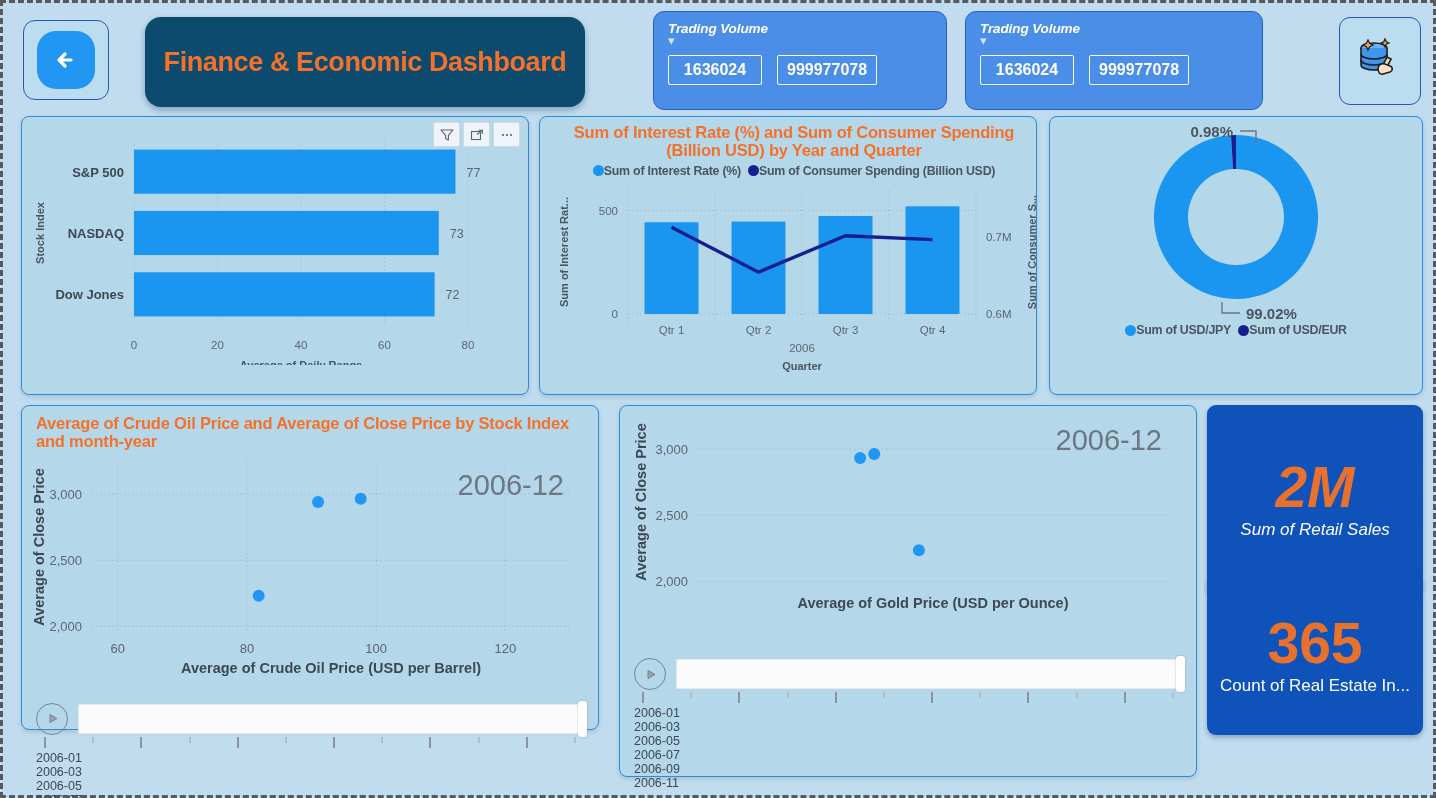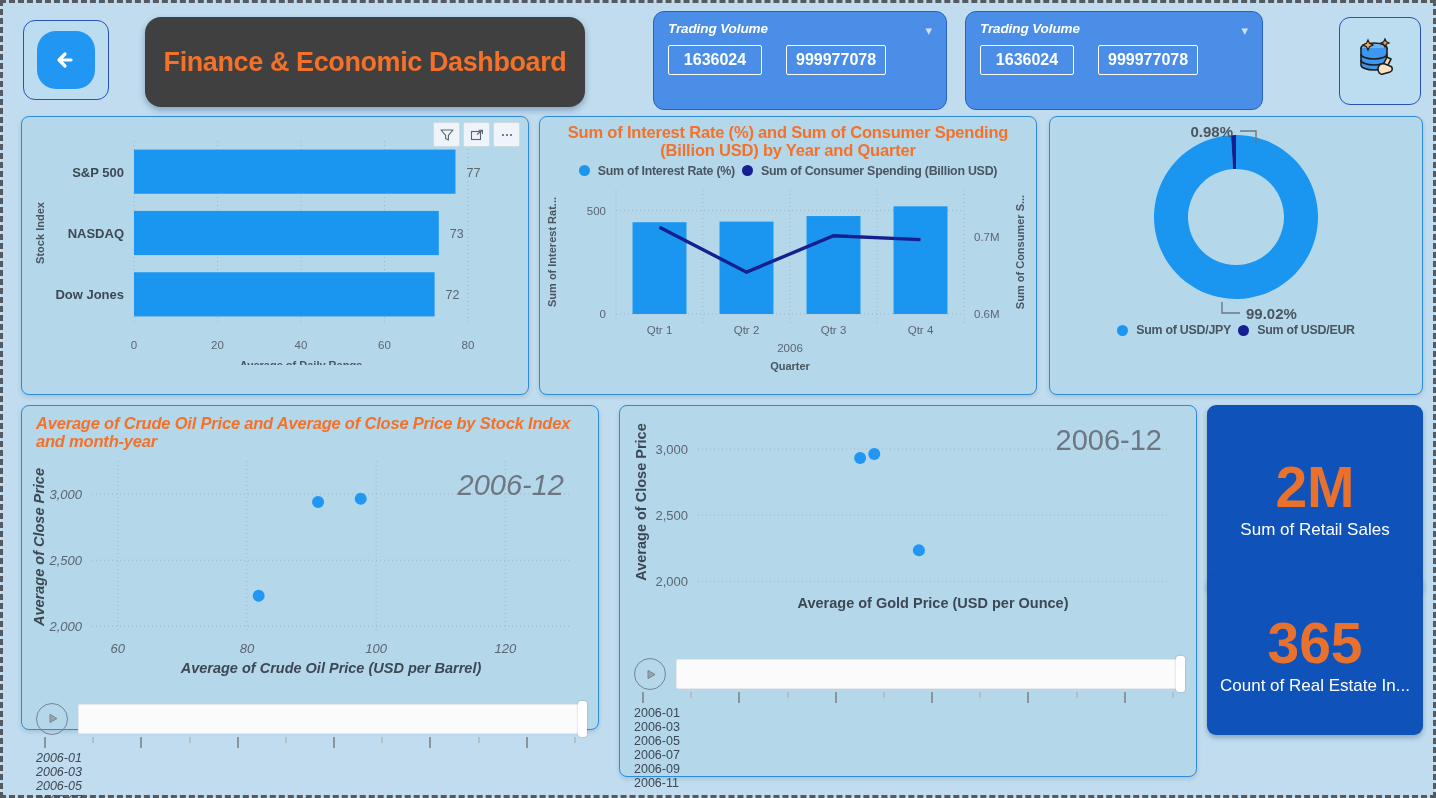--- a/index.html
+++ b/index.html
@@ -37,41 +37,41 @@
     background:#bcdcf0;border:1.6px solid #2853b8;border-radius:12px;
     box-sizing:border-box;display:flex;align-items:center;justify-content:center;
     cursor:pointer;
   }
   #back-btn .glyph{
     width:58px;height:58px;border-radius:19px;background:#2196f3;
     display:flex;align-items:center;justify-content:center;
   }
   #title-banner{
     position:absolute;left:142px;top:14px;width:440px;height:90px;
-    background:#404040;border-radius:16px;
+    background:#0c4a6e;border-radius:16px;
     display:flex;align-items:center;justify-content:center;
     box-shadow:0 3px 6px rgba(20,50,100,.35);
   }
   #title-banner span{
     color:#f4712a;font-size:27px;font-weight:bold;letter-spacing:-.4px;
   }
   .slicer{
     position:absolute;top:8px;height:99px;
     background:#4b8ee8;border:1.4px solid #2760c4;border-radius:11px;
     box-sizing:border-box;padding:9px 14px;
   }
   #slicer-1{left:650px;width:294px;}
   #slicer-2{left:962px;width:298px;}
-  .slicer-head{display:flex;align-items:flex-end;justify-content:space-between;}
+  .slicer-head{display:flex;align-items:flex-start;justify-content:space-between;flex-direction:column;}
   .slicer-label{
     color:#ffffff;font-size:13.5px;font-weight:bold;font-style:italic;
     letter-spacing:-.1px;
   }
   .chev{color:#cfe2fb;font-size:13px;line-height:10px;}
-  .slicer-inputs{display:flex;gap:24px;margin-top:9px;}
+  .slicer-inputs{display:flex;gap:15px;margin-top:9px;}
   .slicer-inputs .box{
     border:1.5px solid #ffffff;border-radius:2px;
     padding:5px 9px;color:#fff;font-size:16px;font-weight:bold;
     background:transparent;min-width:74px;text-align:center;
   }
   #clean-btn{
     position:absolute;left:1336px;top:14px;width:82px;height:88px;
     background:#bcdcf0;border:1.6px solid #2853b8;border-radius:11px;
     box-sizing:border-box;display:flex;align-items:center;justify-content:center;
     cursor:pointer;
@@ -86,32 +86,32 @@
     cursor:pointer;
   }
   
   #bar-visual{left:18px;top:113px;width:508px;height:279px;}
   .axis-title{fill:#4a5560;font-size:11px;font-weight:bold;}
   .axis-tick{fill:#5c6670;font-size:11.5px;}
   .cat-label{fill:#3d4853;font-size:13px;font-weight:bold;}
   .bar{fill:#1a96f0;}
   .dval{fill:#5c6670;font-size:12.5px;}
   
-  #combo-visual{left:536px;top:113px;width:498px;height:279px;}
+  #combo-visual{left:536px;top:113px;width:498px;height:279px;padding-left:12px;}
   .legend-row{
     display:flex;align-items:center;justify-content:center;gap:7px;
     margin-top:4px;
   }
-  .lg{display:flex;align-items:center;gap:8px;}
+  .lg{display:flex;align-items:center;gap:0;}
   .dot{width:11px;height:11px;border-radius:50%;display:inline-block;}
   .lg span{color:#4a5560;font-size:12.4px;font-weight:bold;letter-spacing:-.25px;}
   
   #donut-visual{left:1046px;top:113px;width:374px;height:279px;}
   
-  #crude-visual{left:18px;top:402px;width:578px;height:325px;font-style:italic;}
+  #crude-visual{left:18px;top:402px;width:578px;height:325px;}
   #gold-visual{left:616px;top:402px;width:578px;height:372px;}
   .bigdate{fill:#6d7782;font-size:29px;}
   .scatter-dot{fill:#2196f3;}
   .play-btn{
     width:30px;height:30px;border-radius:50%;border:1.6px solid #78848f;
     display:flex;align-items:center;justify-content:center;cursor:pointer;
     flex:0 0 auto;background:transparent;
   }
   .play-row{display:flex;align-items:center;gap:10px;padding:0 14px;}
   .track{
@@ -132,21 +132,21 @@
     display:flex;justify-content:space-between;padding:0 14px;margin-top:3px;flex-direction:column;
   }
   .tick-labels span{color:#3d4853;font-size:12.5px;}
   
   .kpi{
     position:absolute;left:1204px;width:216px;
     background:#0f52ba;border-radius:9px;
     display:flex;flex-direction:column;align-items:center;justify-content:center;
     box-shadow:0 3px 5px rgba(20,50,100,.3);
   }
-  #kpi-retail{top:402px;height:189px;}
+  #kpi-retail{top:402px;height:189px;font-style:italic;}
   #kpi-realestate{top:572px;height:160px;}
   .kpi-value{color:#e8712e;font-size:57px;font-weight:bold;line-height:1;}
   .kpi-label{color:#ffffff;font-size:17px;margin-top:4px;}
   
   #watermark{
     position:absolute;left:628px;top:742px;width:300px;height:44px;
     color:rgba(120,150,175,.35);font-size:34px;font-weight:bold;
     text-align:center;pointer-events:none;user-select:none;
   }
 </style>

